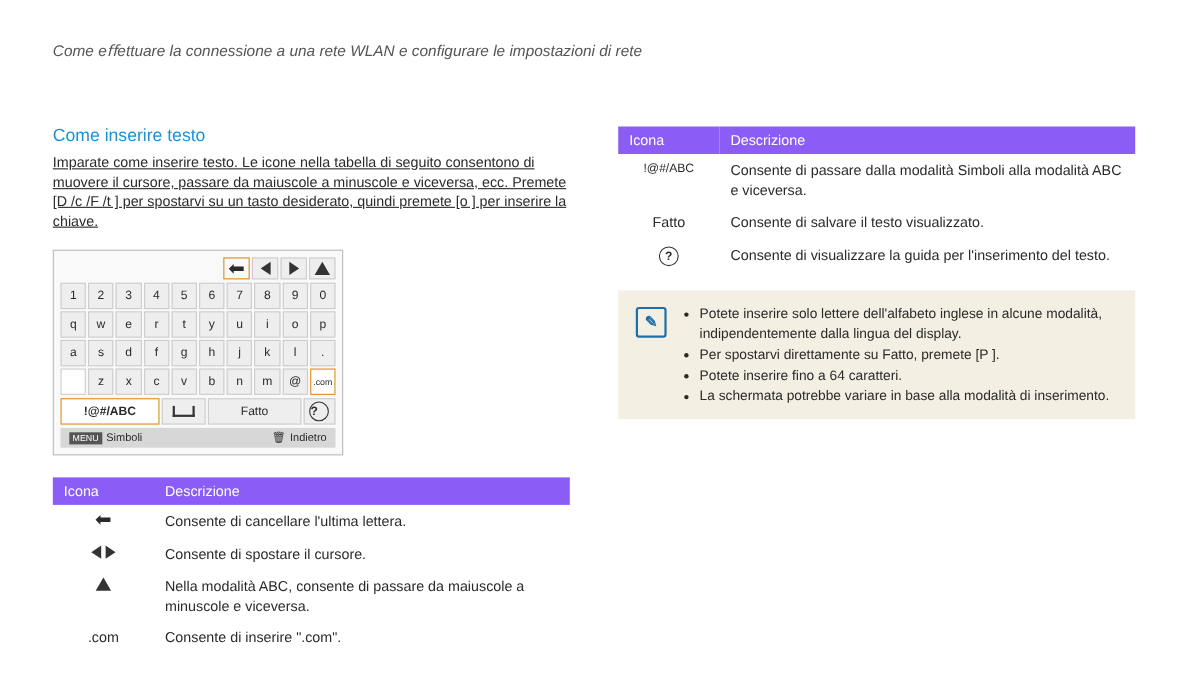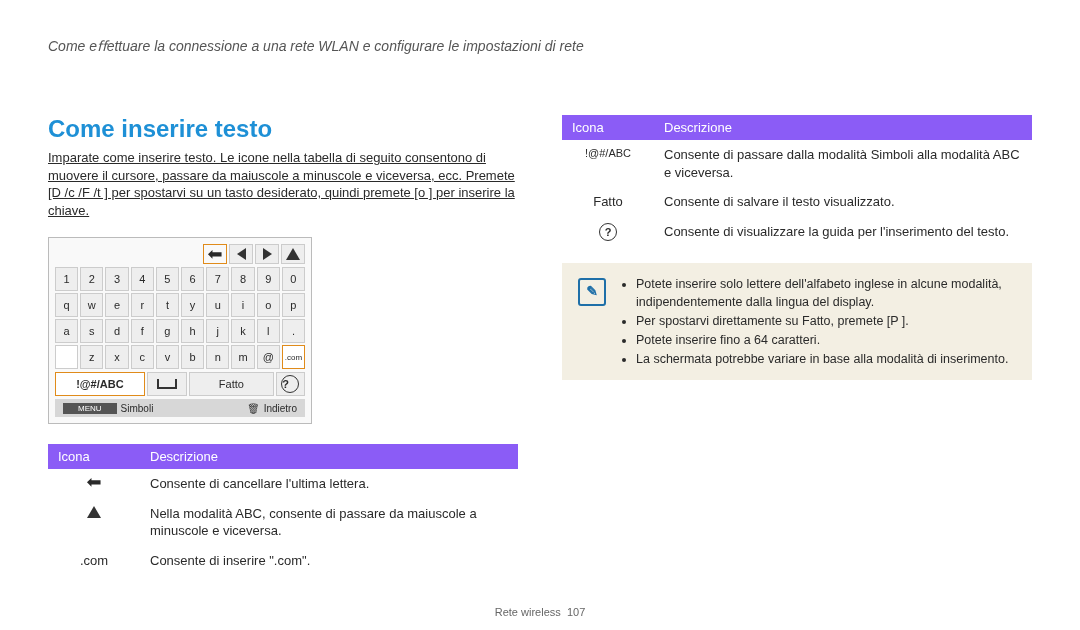--- a/index.html
+++ b/index.html
@@ -28,22 +28,22 @@
   .columns {
     display: flex;
     gap: 44px;
   }
   .col {
     flex: 1 1 0;
     min-width: 0;
   }
   .section-title {
     color: #1e90d6;
-    font-size: 24px;
-    font-weight: bold;
+    font-size: 16px;
+    font-weight: normal;
     margin: 0 0 6px 0;
   }
   .intro {
     line-height: 1.35;
     margin-bottom: 18px;
     text-decoration: underline;
   }
   
   .kbd-wrap {
     border: 1px solid #bbb;
@@ -115,21 +115,21 @@
     height: 18px;
     background: #d7d7d7;
     margin-top: 3px;
     display: flex;
     align-items: center;
     justify-content: space-between;
     padding: 0 8px;
     font-size: 10px;
   }
   .kbd-foot span { display: inline-flex; align-items: center; gap: 4px; }
-  .menu-tag { background: #555; color: #fff; font-size: 8px; padding: 1px 15px;}
+  .menu-tag { background: #555; color: #fff; font-size: 8px; padding: 1px 3px;}
   
   table.icondesc {
     width: 100%;
     border-collapse: collapse;
     margin-top: 20px;
   }
   table.icondesc th {
     background: #8b5cf6;
     color: #fff;
     text-align: left;
@@ -318,20 +318,24 @@
         <tbody>
             <tr>
           <th>Icona</th>
           <th>Descrizione</th>
         </tr>
         <tr>
           <td class="icon-cell"><span class="arr-left">⬅</span></td>
           <td>Consente di cancellare l'ultima lettera.</td>
         </tr>
         <tr>
+          <td class="icon-cell"><span class="tri-left"></span> <span class="tri-right"></span></td>
+          <td>Consente di spostare il cursore.</td>
+        </tr>
+        <tr>
           <td class="icon-cell"><span class="arr-up"></span></td>
           <td>Nella modalità ABC, consente di passare da maiuscole a minuscole e viceversa.</td>
         </tr>
         <tr>
           <td class="icon-cell">.com</td>
           <td>Consente di inserire ".com".</td>
         </tr>
       </tbody>
         </table>
 
@@ -365,16 +369,13 @@
           <li>Potete inserire solo lettere dell'alfabeto inglese in alcune modalità, indipendentemente dalla lingua del display.</li>
           <li>Per spostarvi direttamente su Fatto, premete [P ].</li>
           <li>Potete inserire ﬁno a 64 caratteri.</li>
           <li>La schermata potrebbe variare in base alla modalità di inserimento.</li>
         </ul>
       </div>
 
     </div>
   </div>
 
-  <div class="footer">
-    <span>Rete wireless</span>&nbsp;&nbsp;<span>107</span>
-  </div>
 </div>
 
 </body></html>

